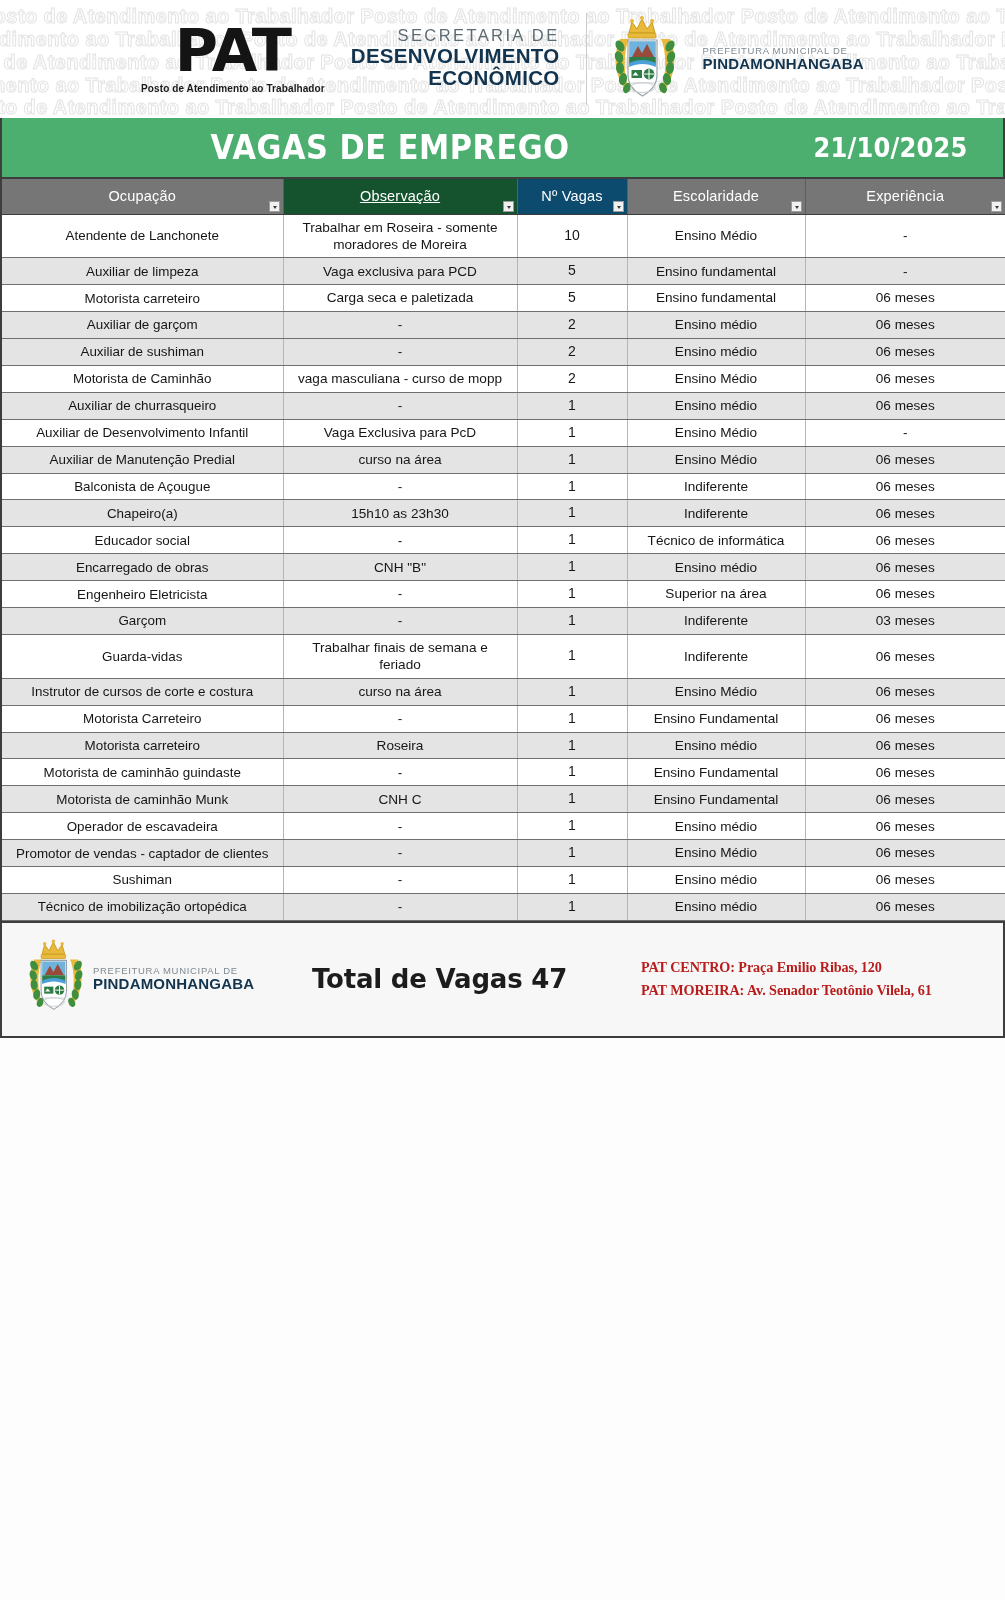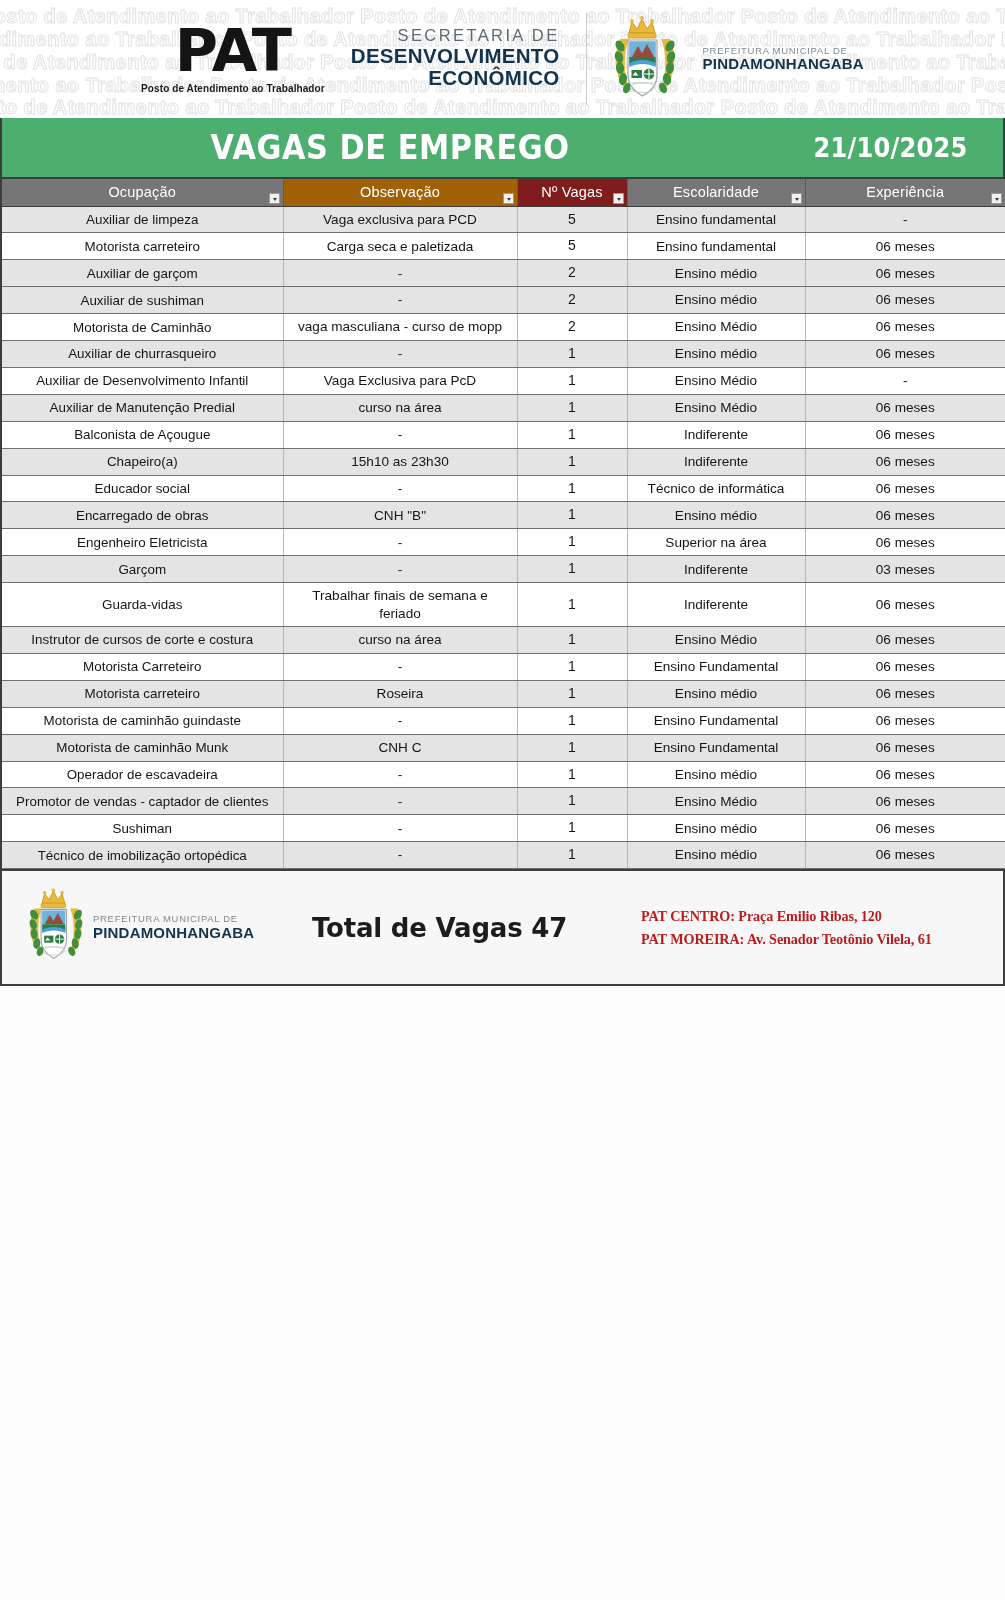--- a/index.html
+++ b/index.html
@@ -140,21 +140,21 @@
   table.vagas col.c-obs  { width: 234px; }
   table.vagas col.c-num  { width: 110px; }
   table.vagas col.c-esc  { width: 178px; }
   table.vagas col.c-exp  { width: 201px; }
 
   thead th {
     background: #767676;
     color: #ffffff;
     font-weight: normal;
     font-size: 14.5px;
-    height: 28px;
+    height: 36px;
     padding: 0 6px;
     text-align: center;
     border-left: 1px solid #5d5d5d;
     border-right: 1px solid #5d5d5d;
     border-top: 2px solid #3d3d3d;
     border-bottom: 1px solid #3d3d3d;
     position: relative;
     letter-spacing: 0.2px;
     vertical-align: middle;
   }
@@ -328,39 +328,46 @@
         <col class="c-num">
         <col class="c-esc">
         <col class="c-exp">
     </colgroup>
     <thead>
       <tr>
         <th style="background: rgb(118, 118, 118);">
           <span>Ocupação</span>
           <span class="filter-btn"></span>
         </th>
-        <th style="background: #a16207;">
+        <th style="background: #14532d; text-decoration: underline;">
           <span>Observação</span>
           <span class="filter-btn"></span>
         </th>
-        <th style="background: #7f1d1d;">
+        <th style="background: #0c4a6e;">
           <span>Nº Vagas</span>
           <span class="filter-btn"></span>
         </th>
         <th style="background: rgb(118, 118, 118);">
           <span>Escolaridade</span>
           <span class="filter-btn"></span>
         </th>
         <th style="background: rgb(118, 118, 118);">
           <span>Experiência</span>
           <span class="filter-btn"></span>
         </th>
       </tr>
     </thead>
     <tbody id="table-body">
+        <tr>
+          <td class="c-ocup-cell">Atendente de Lanchonete</td>
+          <td>Trabalhar em Roseira - somente moradores de Moreira</td>
+          <td class="c-num-cell">10</td>
+          <td>Ensino Médio</td>
+          <td>-</td>
+        </tr>
         <tr class="alt">
           <td class="c-ocup-cell">Auxiliar de limpeza</td>
           <td>Vaga exclusiva para PCD</td>
           <td class="c-num-cell">5</td>
           <td>Ensino fundamental</td>
           <td>-</td>
         </tr>
         <tr>
           <td class="c-ocup-cell">Motorista carreteiro</td>
           <td>Carga seca e paletizada</td>

